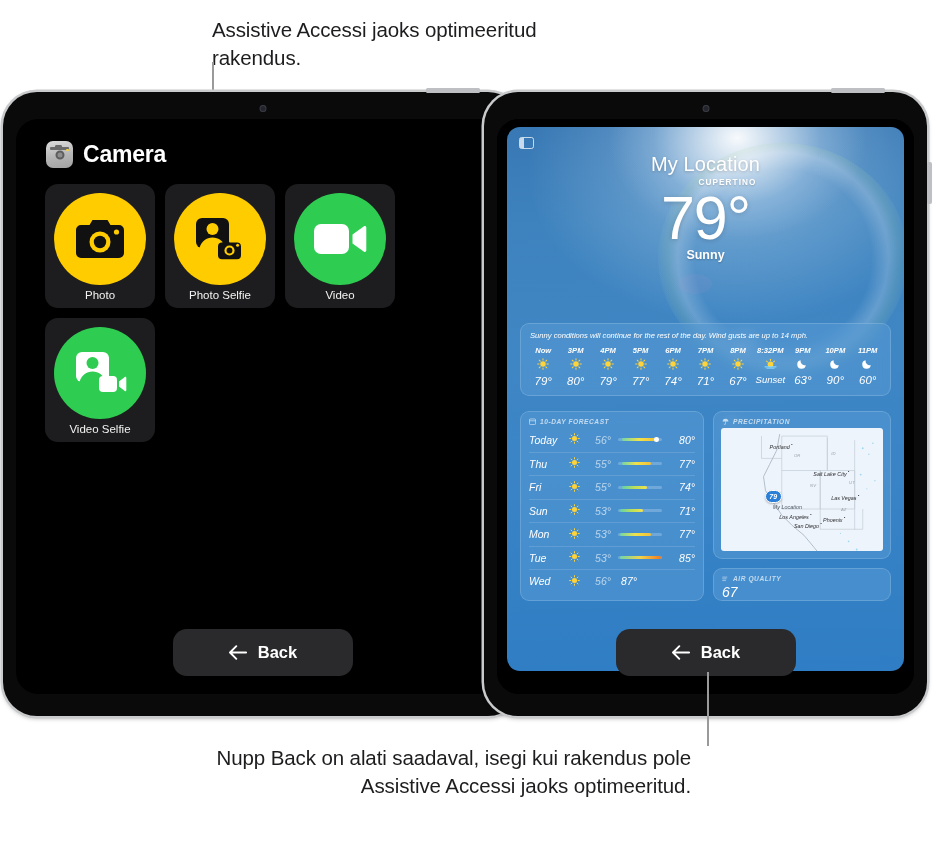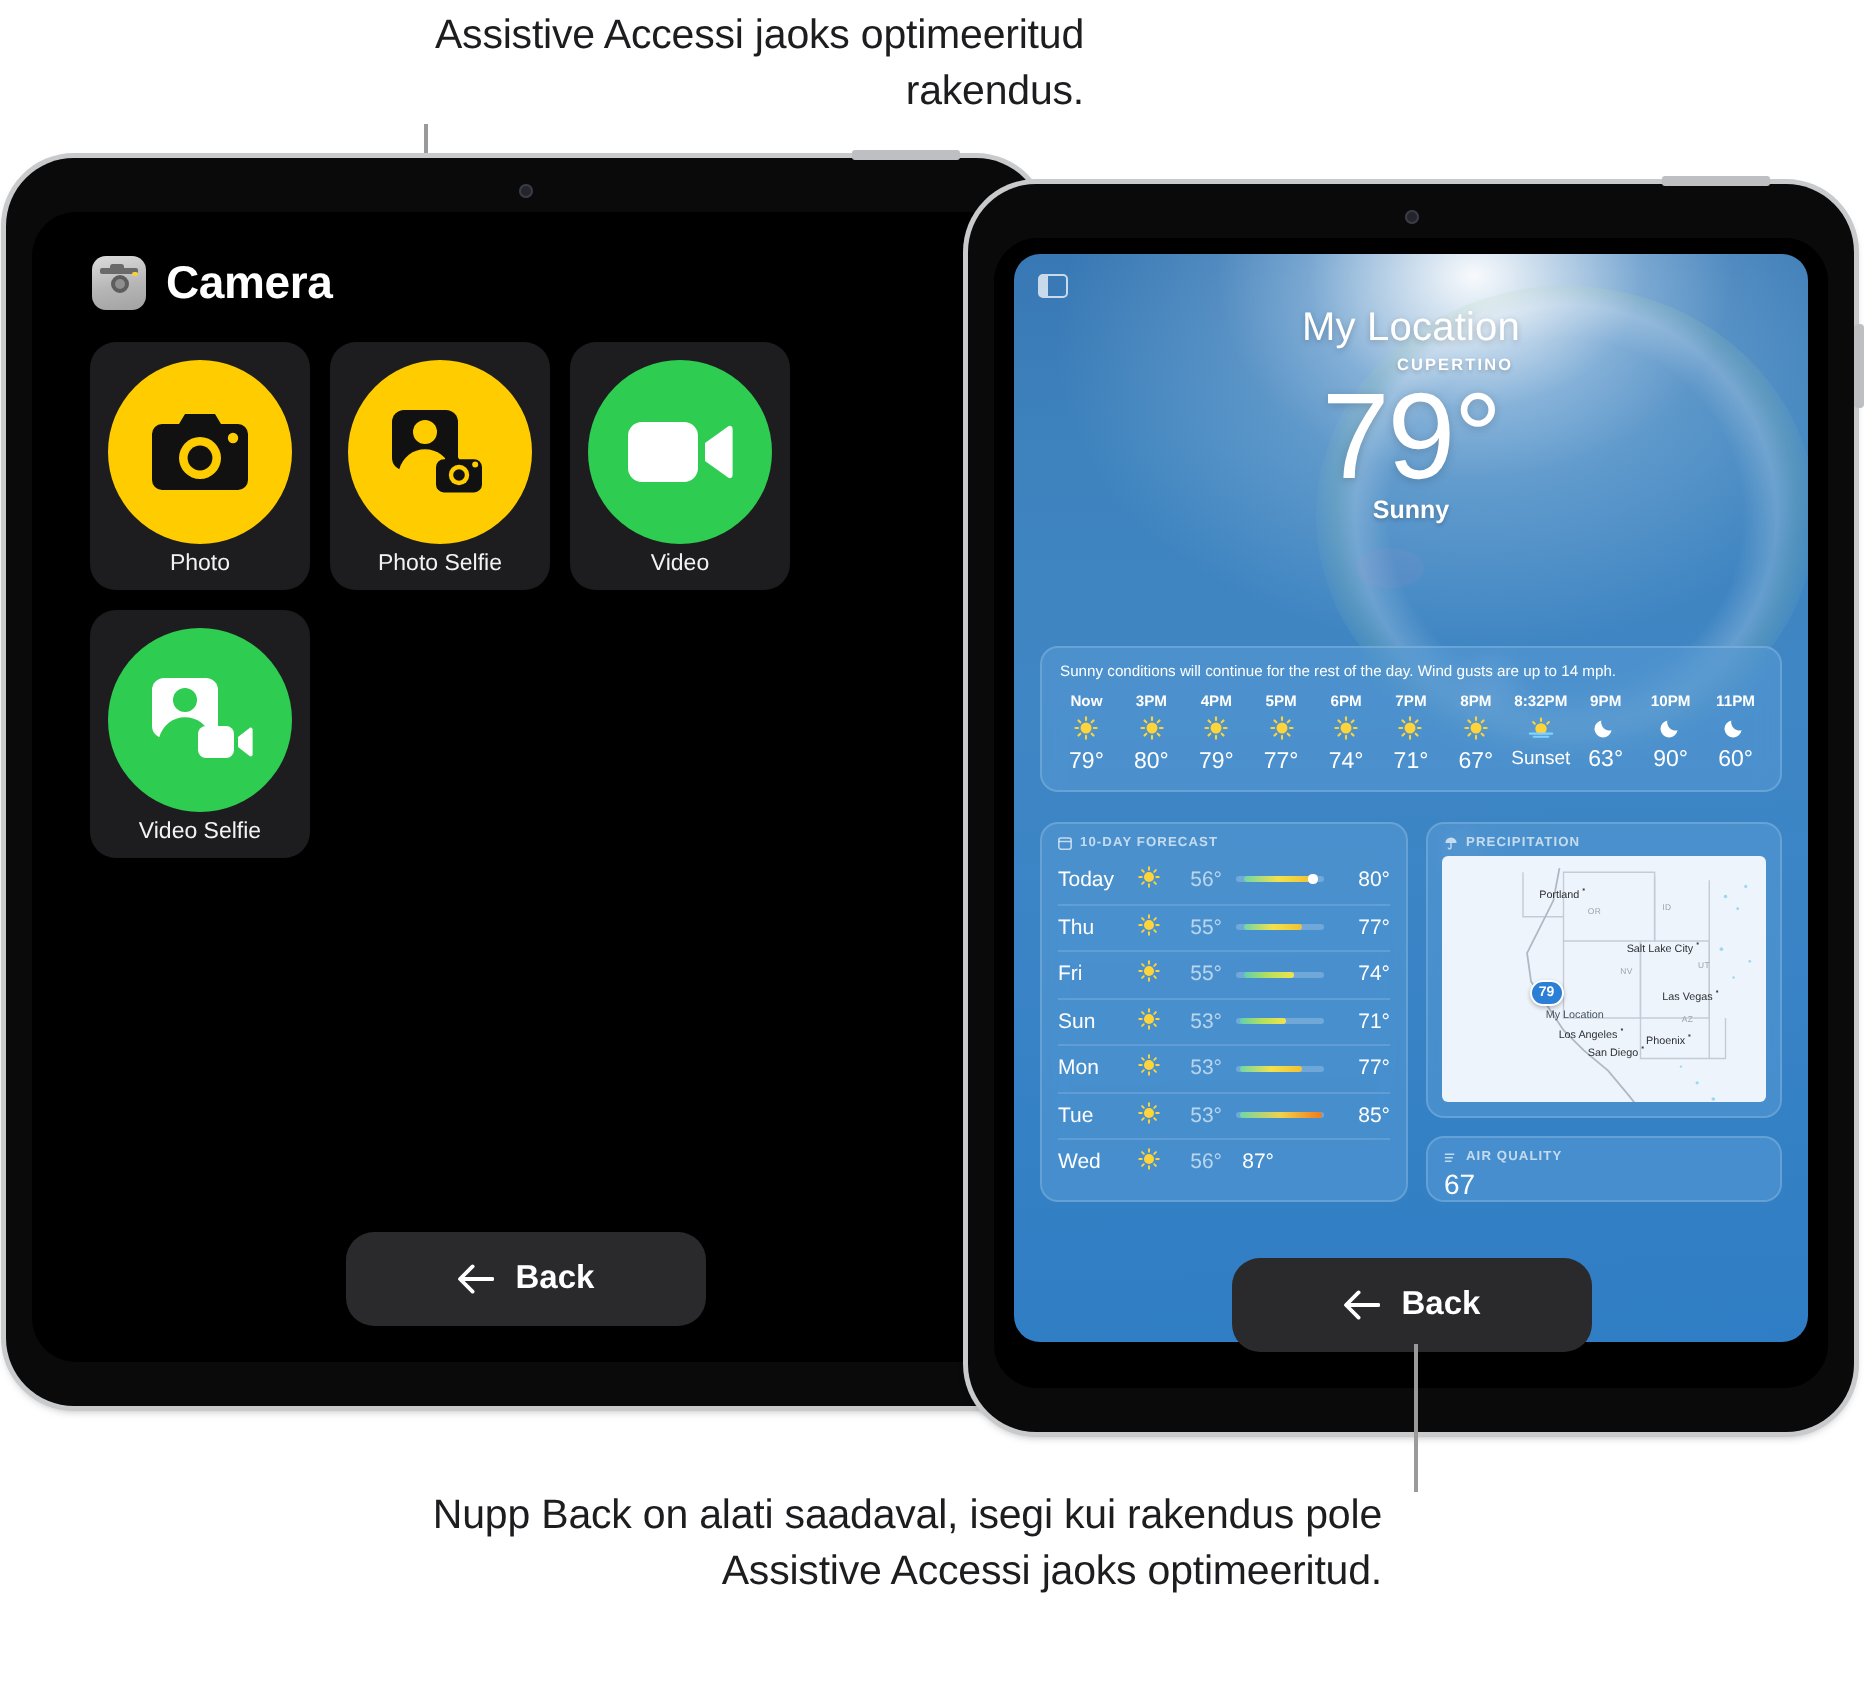--- a/index.html
+++ b/index.html
@@ -12,39 +12,39 @@
   #root { position: relative; width: 934px; height: 849px; }
 
   
   .caption {
     position: absolute;
     color: #1d1d1f;
     font-size: 20.5px;
     line-height: 28px;
     letter-spacing: -0.1px;
   }
-  #caption-top { top: 4px; left: 212px; width: 330px; text-align: right; }
+  #caption-top { top: 16px; left: 212px; width: 330px; text-align: left; }
   #caption-bottom { top: 744px; left: 207px; width: 484px; text-align: right; }
 
   .leader {
     position: absolute;
     background: #9a9a9a;
     width: 1.6px;
   }
   #leader-top { left: 212px; top: 62px; height: 58px; }
   #leader-bottom { left: 707px; top: 672px; height: 74px; }
 
   
   .ipad {
     position: absolute;
     border-radius: 34px;
     background: #0a0a0a;
     box-shadow: 0 0 0 2.5px #c9cacc, 0 2px 5px rgba(0,0,0,.35);
   }
-  #ipad-left  { left: 3px;   top: 79px; width: 519px; height: 624px; }
+  #ipad-left  { left: 3px;   top: 92px; width: 519px; height: 624px; }
   #ipad-right { left: 484px; top: 92px; width: 443px; height: 624px; }
 
   .side-button {
     position: absolute;
     background: #bdbfc2;
     border-radius: 1.5px;
   }
   .btn-top-edge { top: -4px; width: 54px; height: 5px; }
   .btn-right-edge { right: -4.5px; width: 5px; height: 42px; border-radius: 2px; }
 
@@ -190,20 +190,21 @@
   .w-cond { font-size: 12.5px; font-weight: 700; margin-top: -2px;
             text-shadow: 0 1px 2px rgba(0,0,0,.22); }
   .w-hl { font-size: 12.5px; font-weight: 500; margin-top: 1px;
           text-shadow: 0 1px 2px rgba(0,0,0,.22); }
 
   .panel {
     background: rgba(88,155,213,.52);
     border: 1px solid rgba(255,255,255,.16);
     border-radius: 9px;
     backdrop-filter: blur(6px);
+    font-style: italic;
   }
   .panel-head {
     display: flex; align-items: center; gap: 4px;
     color: rgba(255,255,255,.68);
     font-size: 6.6px; font-weight: bold; letter-spacing: .55px;
     padding: 6px 8px 3px 8px;
   }
 
   .hourly { position: absolute; left: 13px; right: 13px; top: 196px; }
   .hourly-note {

